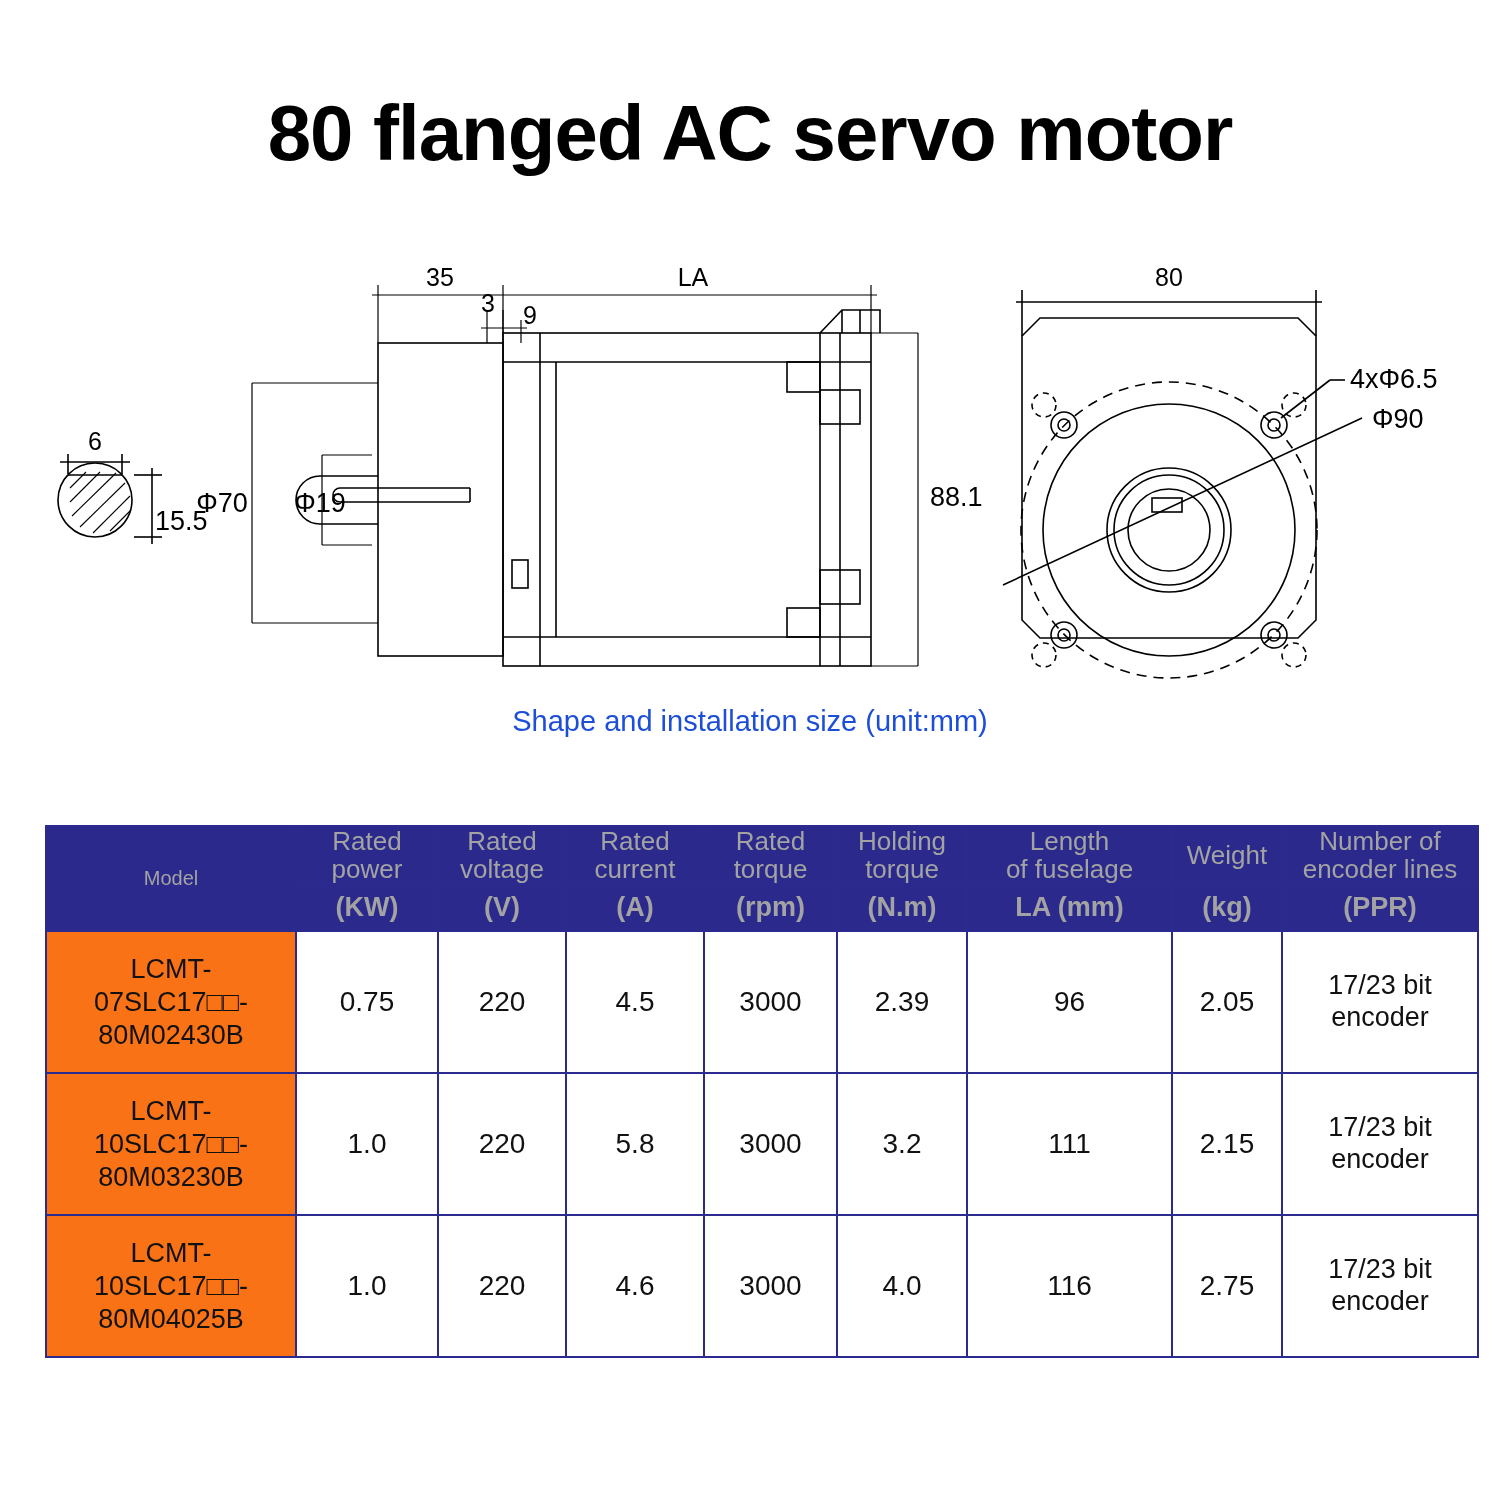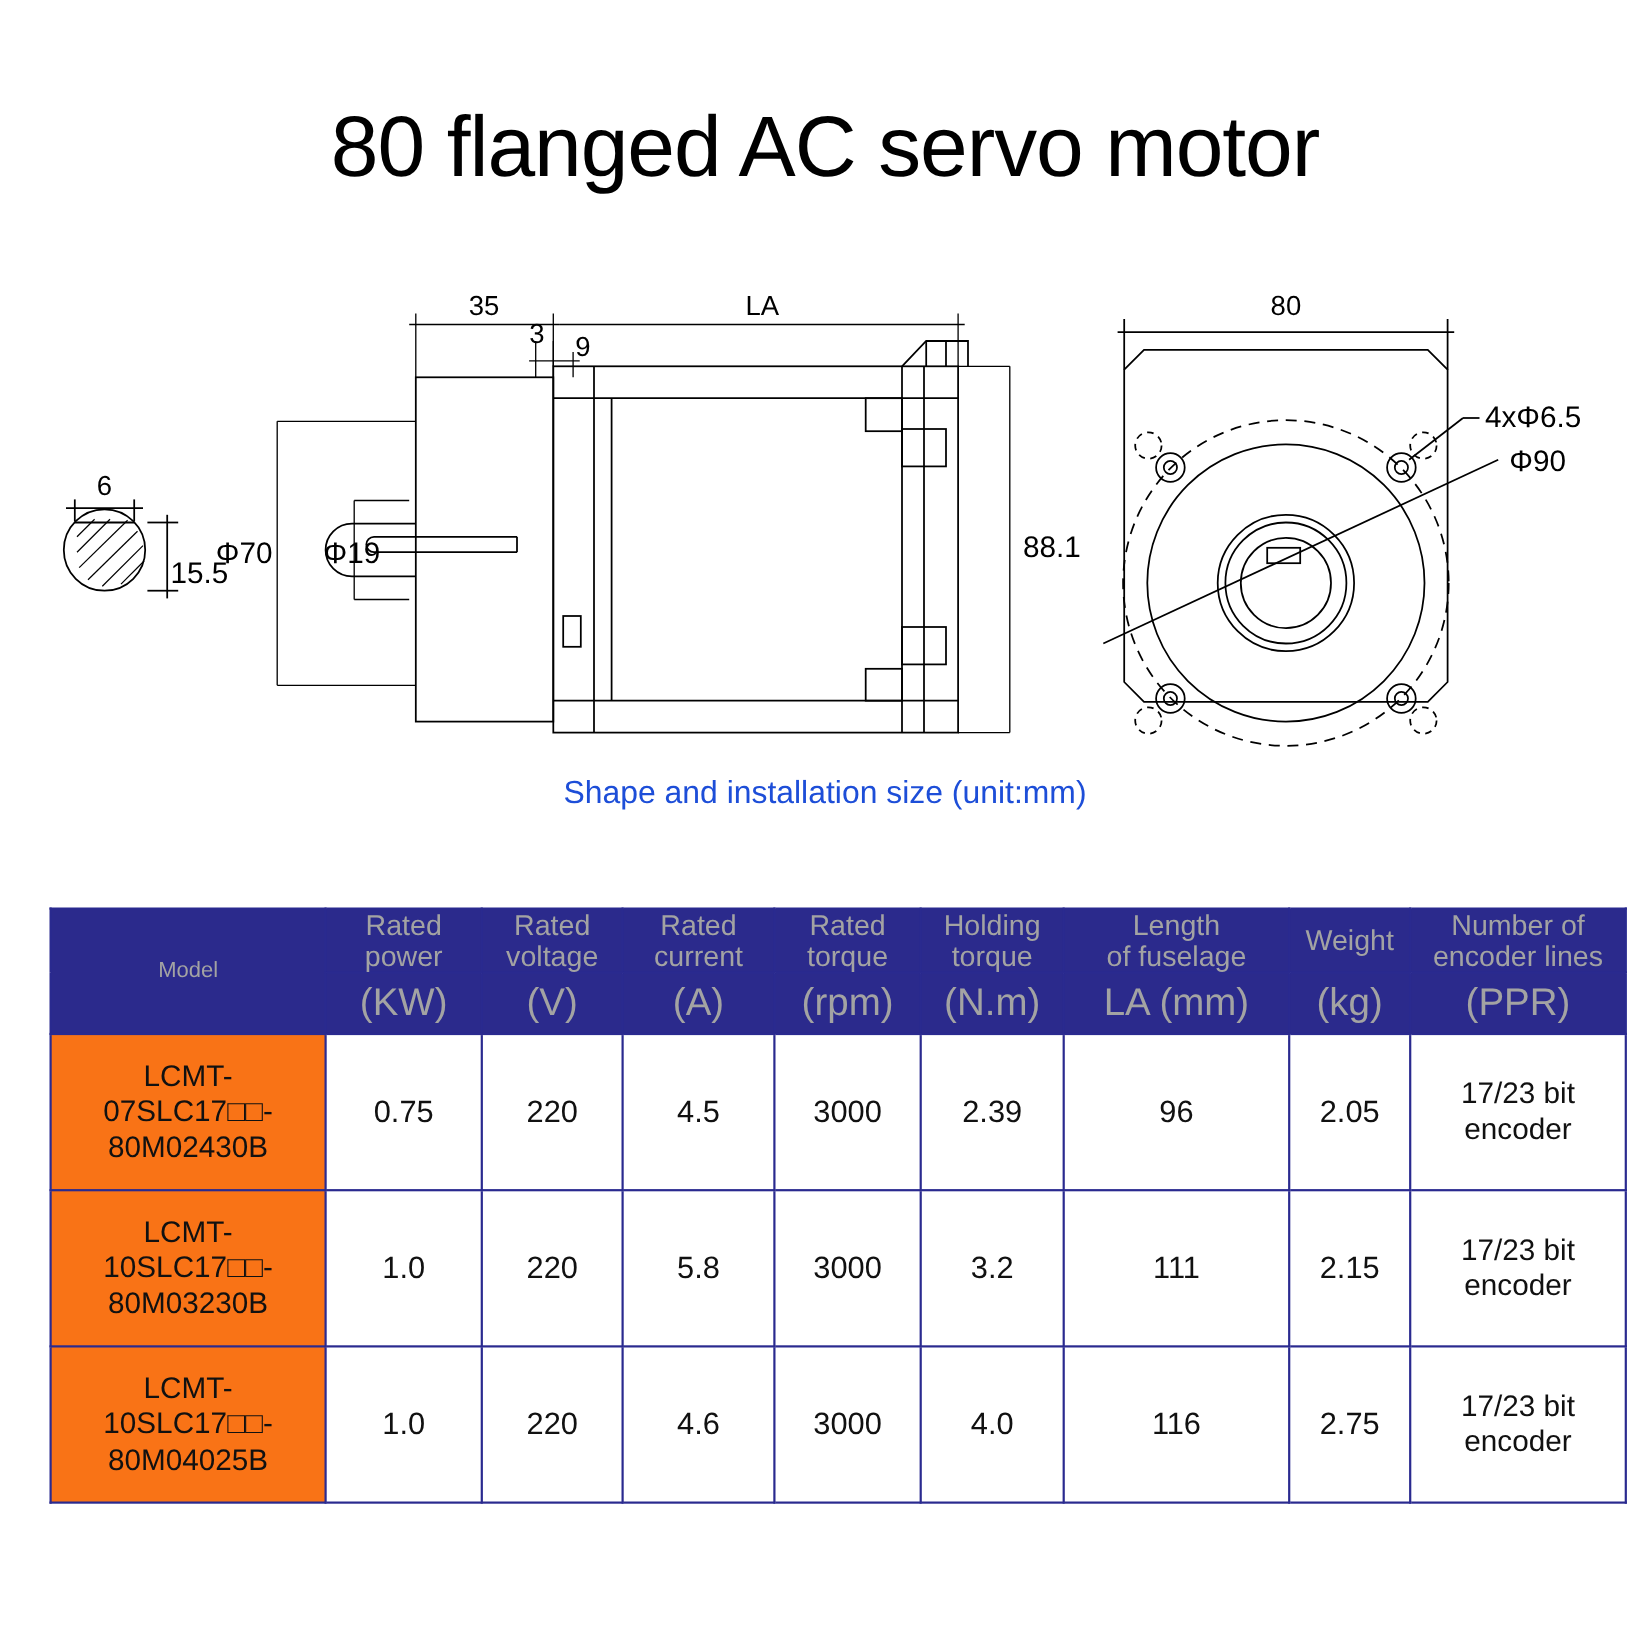--- a/index.html
+++ b/index.html
@@ -17,21 +17,21 @@
   }
 
   
   .title {
     position: absolute;
     left: 0;
     top: 88px;
     width: 1500px;
     text-align: center;
     font-size: 78px;
-    font-weight: normal;
+    font-weight: bold;
     letter-spacing: -1px;
     color: #000;
   }
 
   
   .drawing {
     position: absolute;
     left: 0;
     top: 240px;
     width: 1194px;
@@ -72,22 +72,23 @@
     background: #2b2a8c;
     color: #a3a3a3;
     font-weight: normal;
     line-height: 1.08;
     padding: 6px 2px;
   }
   thead th.model-cell {
     font-size: 20px;
   }
   thead th.unit-row {
-    font-size: 35px;
+    font-size: 27px;
     padding: 8px 2px;
+    font-weight: bold;
   }
   tbody td {
     height: 132px;
     font-size: 28px;
     color: #111;
   }
   tbody td.model {
     background: #f97316;
     font-size: 27px;
     line-height: 1.22;

